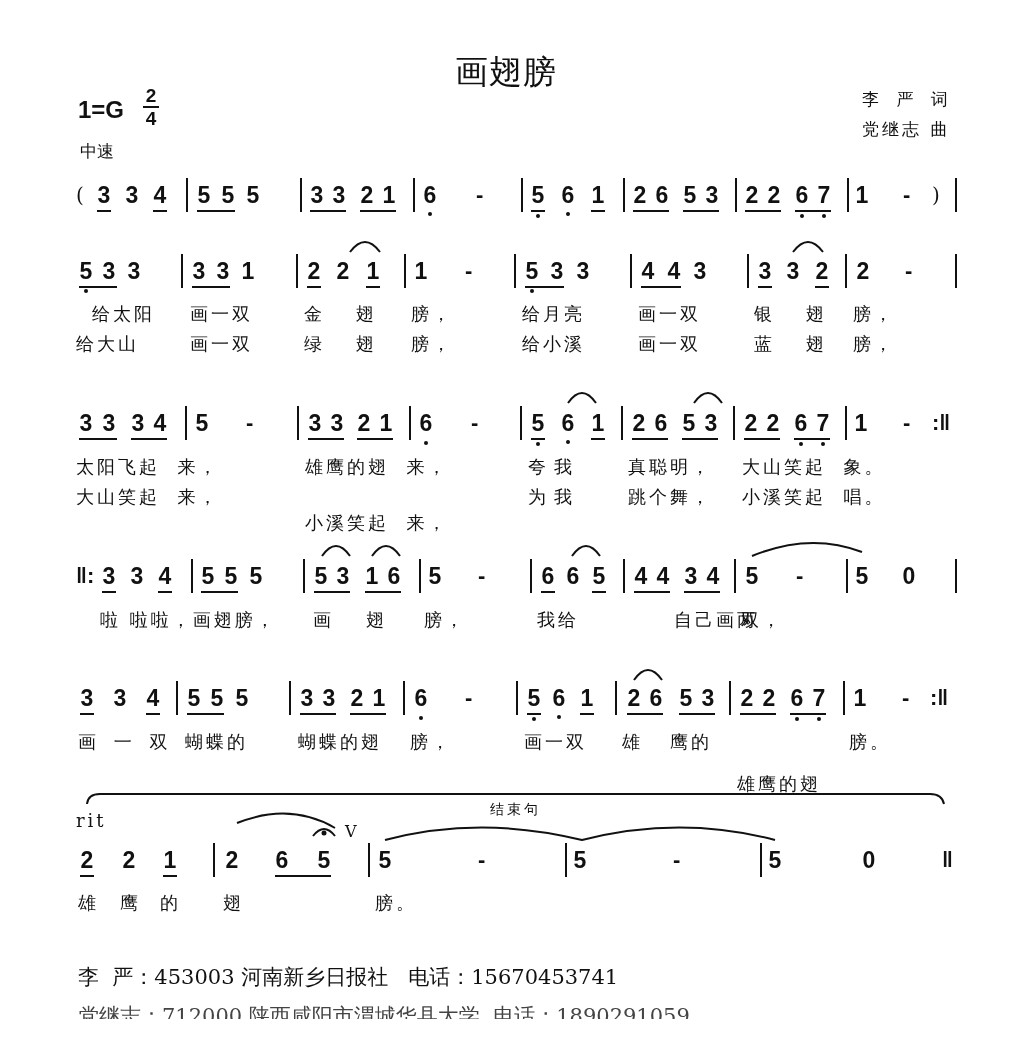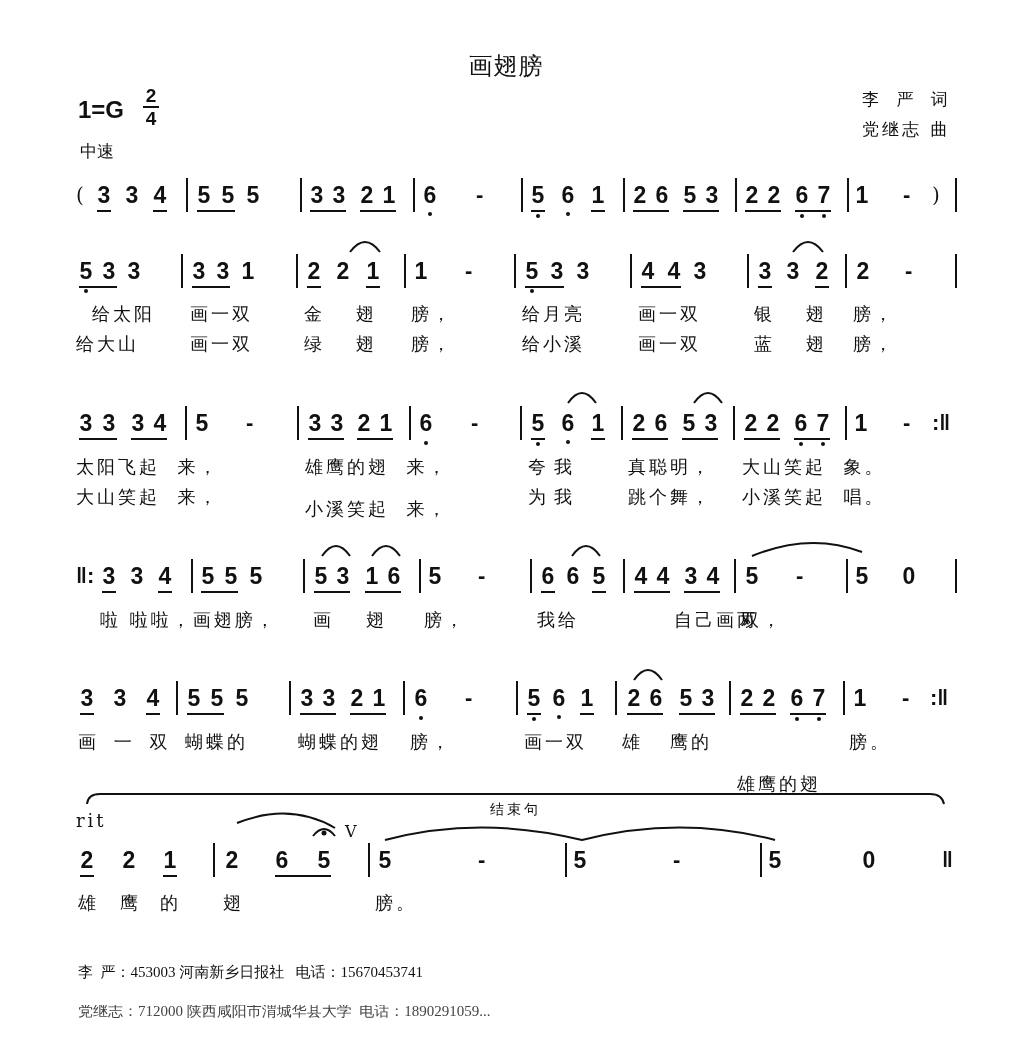--- a/index.html
+++ b/index.html
@@ -1,32 +1,32 @@
 <!DOCTYPE html>
 <html><head>
 <meta charset="utf-8">
 <style>
   html, body { margin:0; padding:0; background:#ffffff; }
   body { width:1012px; height:1050px; position:relative; overflow:hidden; color:#111; font-family:"DejaVu Serif", serif; }
   .abs { position:absolute; }
-  .title { left:0; width:1012px; top:50px; text-align:center; font-size:24px; font-family:"DejaVu Serif", serif; letter-spacing:1px; }
+  .title { left:0; width:1012px; top:50px; text-align:center; font-size:33px; font-family:"DejaVu Serif", serif; letter-spacing:1px; }
   .key { left:78px; top:96px; font-family:"Liberation Sans", sans-serif; font-size:22px; }
   .key b { font-weight:bold; font-size:24px; }
   .tsig { left:143px; top:86px; width:16px; text-align:center; font-family:"Liberation Sans", sans-serif; font-weight:bold; font-size:19px; line-height:19px; }
   .tempo { left:80px; top:140px; font-size:17px; }
   .credit { font-size:17px; letter-spacing:6px; }
   .row { position:absolute; left:0; width:1012px; }
   .n { position:absolute; font-family:"Liberation Sans", sans-serif; font-weight:bold; font-size:23px; line-height:26px; width:14px; text-align:center; }
   .dash { position:absolute; font-family:"Liberation Sans", sans-serif; font-weight:bold; font-size:22px; line-height:26px; }
   .paren { position:absolute; font-size:20px; line-height:26px; }
   .bar { position:absolute; width:2px; height:34px; background:#111; }
   .u { position:absolute; height:2px; background:#111; }
   .dot { position:absolute; width:4px; height:4px; border-radius:50%; background:#111; }
   .lyr { position:absolute; font-size:18px; line-height:22px; white-space:pre; letter-spacing:3px; }
-  .footer { font-size:15px; white-space:pre;font-family:Liberation Serif, serif; }
+  .footer { font-size:21px; white-space:pre; }
   svg.arcs { position:absolute; left:0; top:0; }
 </style>
 </head>
 <body>
 
 <div class="abs title">画翅膀</div>
 <div class="abs key"><b>1=G</b></div>
 <div class="abs tsig">
   <div>2</div>
   <div style="height:2px;background:#111;margin:1px 0;"></div>
@@ -224,21 +224,21 @@
   <span class="n" style="left:854px;">1</span>
   <span class="dash" style="left:903px;">-</span>
   <span class="dash" style="left:932px;">:‖</span>
 </div>
 <div class="lyr" style="left:76px;top:456px;">太阳飞起  来，</div>
 <div class="lyr" style="left:305px;top:456px;">雄鹰的翅  来，</div>
 <div class="lyr" style="left:528px;top:456px;letter-spacing:8px;">夸我</div>
 <div class="lyr" style="left:628px;top:456px;">真聪明，</div>
 <div class="lyr" style="left:742px;top:456px;">大山笑起  象。</div>
 <div class="lyr" style="left:76px;top:486px;">大山笑起  来，</div>
-<div class="lyr" style="left:305px;top:498px;">小溪笑起  来，</div>
+<div class="lyr" style="left:305px;top:512px;">小溪笑起  来，</div>
 <div class="lyr" style="left:528px;top:486px;letter-spacing:8px;">为我</div>
 <div class="lyr" style="left:628px;top:486px;">跳个舞，</div>
 <div class="lyr" style="left:742px;top:486px;">小溪笑起  唱。</div>
 
 <div class="row" style="top:563px;">
   <span class="dash" style="left:76px;">‖:</span>
   <span class="n" style="left:102px;">3</span>
   <span class="n" style="left:130px;">3</span>
   <span class="n" style="left:158px;">4</span>
   <span class="u" style="left:102px;top:28px;width:14px;"></span>

